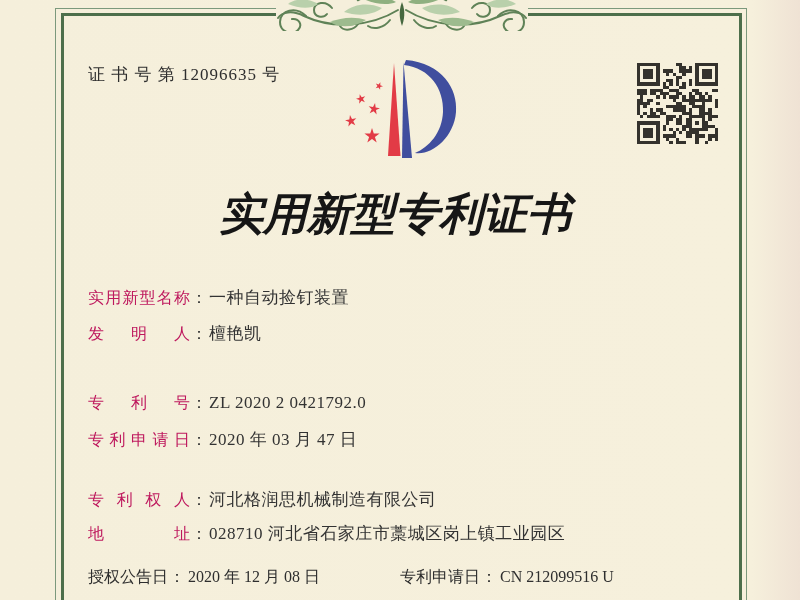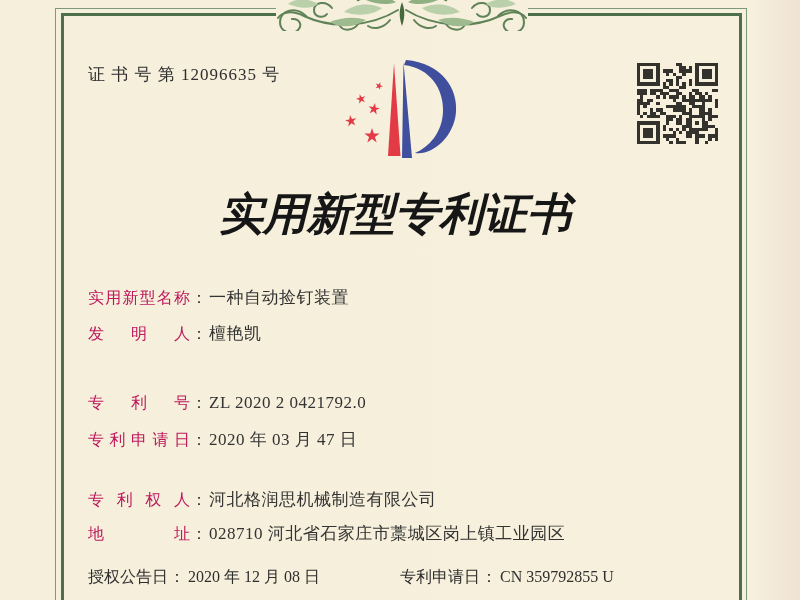--- a/index.html
+++ b/index.html
@@ -438,14 +438,14 @@
   <span class="lbl">专利权人</span><span class="colon">：</span><span class="val">河北格润思机械制造有限公司</span>
 </div>
 <div class="row r6">
   <span class="lbl">地址</span><span class="colon">：</span><span class="val">028710 河北省石家庄市藁城区岗上镇工业园区</span>
 </div>
 
 <div class="bottom-row b1">
   <span>授权公告日</span><span class="colon">：</span><span>2020 年 12 月 08 日</span>
 </div>
 <div class="bottom-row b2">
-  <span>专利申请日</span><span class="colon">：</span><span>CN 359792855 U</span>
+  <span>专利申请日</span><span class="colon">：</span><span>CN 212099516 U</span>
 </div>
 
 </body></html>

